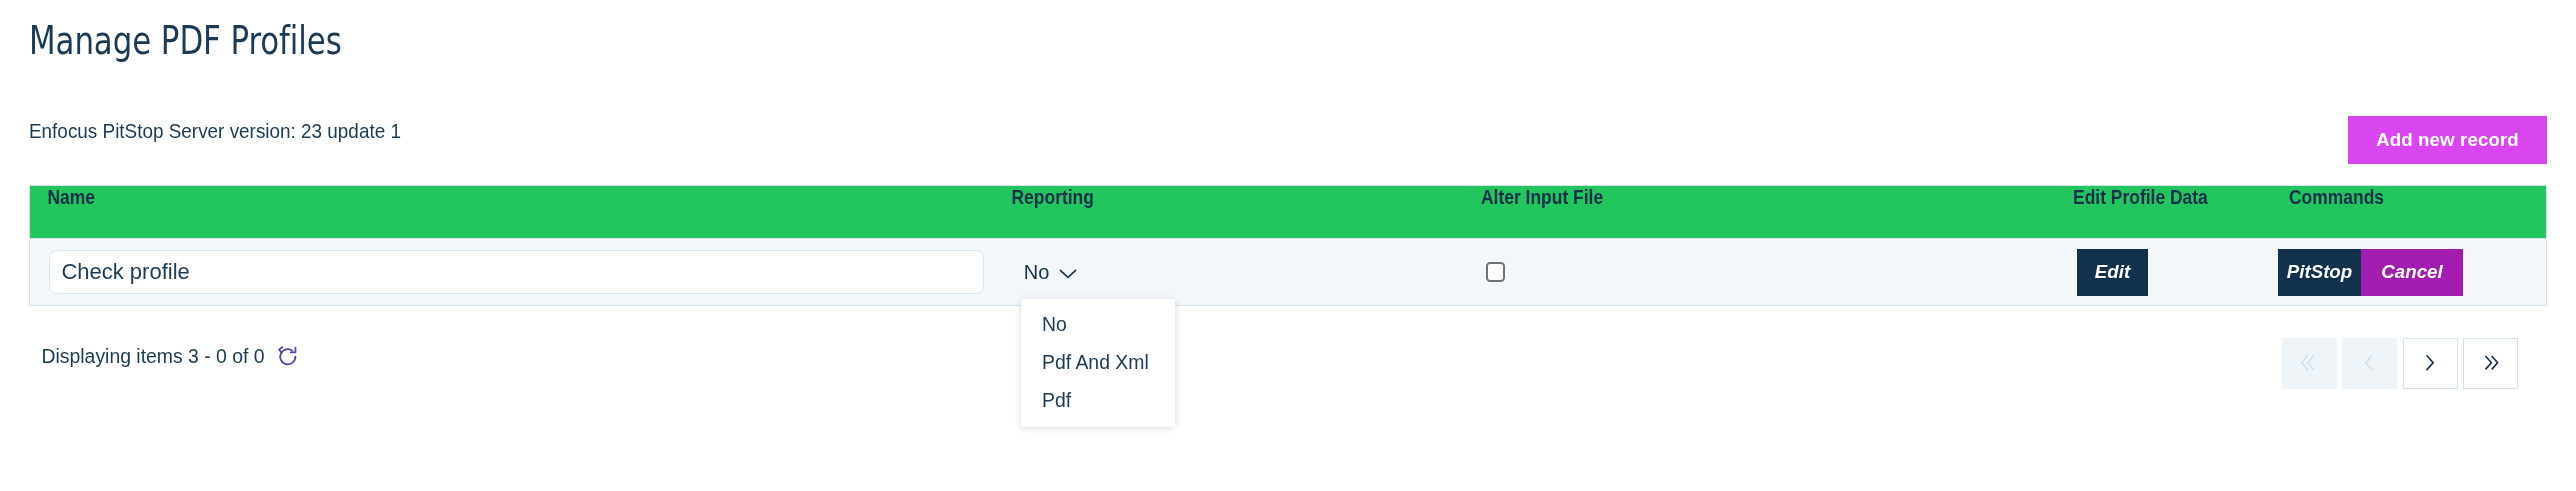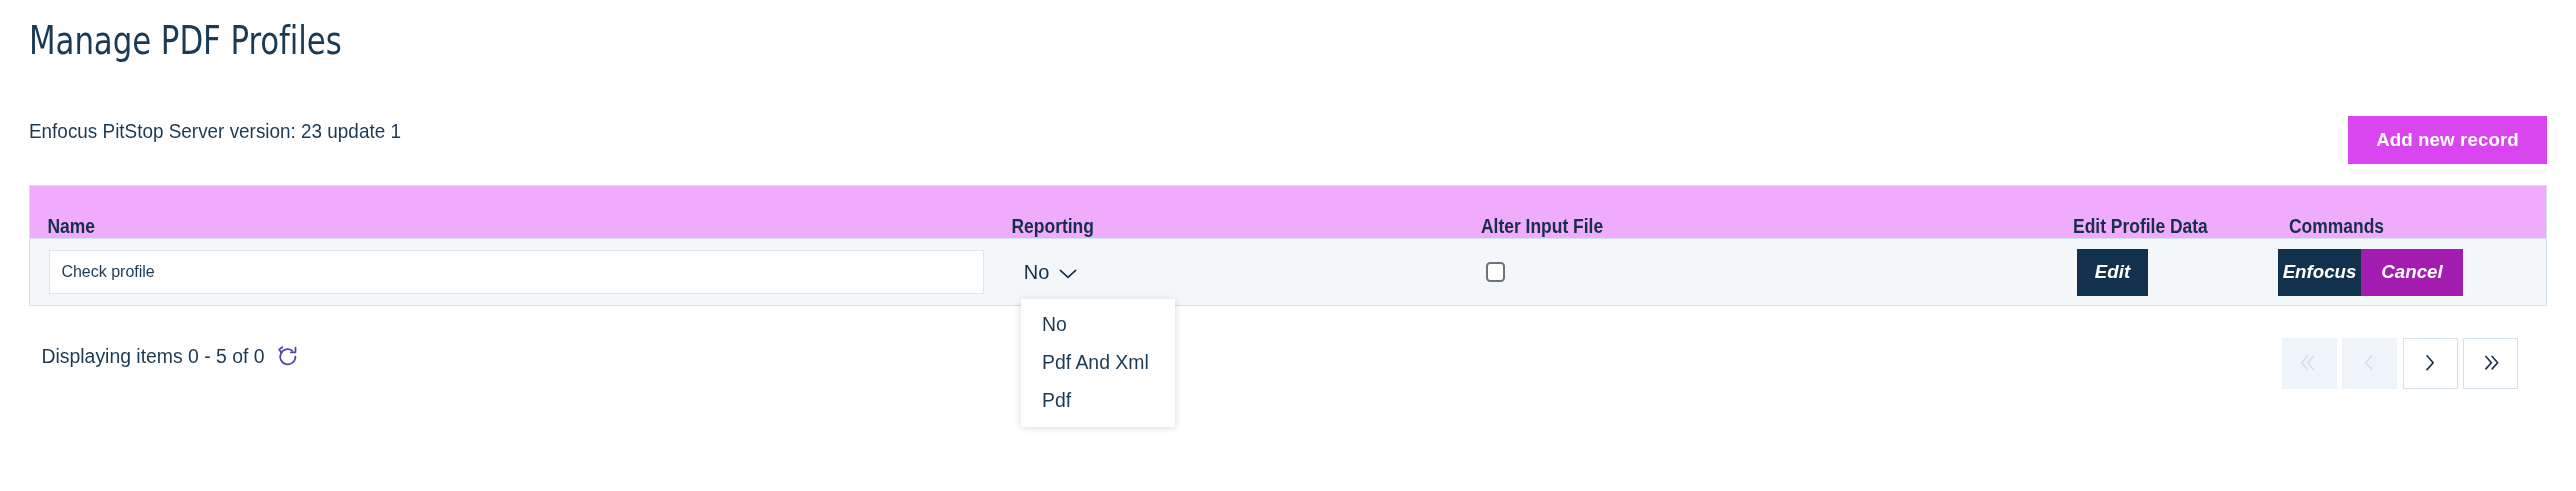--- a/index.html
+++ b/index.html
@@ -76,23 +76,23 @@
     position: absolute;
     left: 29px;
     top: 185px;
     width: 2518px;
     border: 1.4px solid #d4e2ee;
     background: #ffffff;
   }
 
   .table-header {
     display: flex;
-    align-items: flex-end;
+    align-items: flex-start;
     height: 53px;
-    background: #f0abfc;
+    background: #22c55e;
     border-bottom: 1.4px solid #d4e2ee;
     gap: 22px;
   }
 
   .table-header .th {
     font-size: 19.4px;
     font-weight: 700;
     color: #16304a;
     white-space: nowrap;
     transform: scaleX(0.9);
@@ -113,23 +113,23 @@
     position: relative;
   }
 
   
   .name-cell { width: 991px; padding-left: 19.4px; display: flex; align-items: center; }
   .name-input {
     width: 935px;
     height: 44px;
     background: #ffffff;
     border: 1.4px solid #dbe7f1;
-    border-radius: 0;
-    font-family: "Liberation Sans", sans-serif;
-    font-size: 16px;
+    border-radius: 8px;
+    font-family: "Liberation Sans", sans-serif;
+    font-size: 22px;
     color: #1b3a54;
     padding: 0 11px;
     outline: none;
   }
 
   
   .reporting-cell {
     width: 465px;
     padding-left: 2.8px;
     display: flex;
@@ -303,30 +303,30 @@
 
       <div class="alter-cell">
         <span class="chk"></span>
       </div>
 
       <div class="edit-cell">
         <button class="btn btn-navy btn-edit">Edit</button>
       </div>
 
       <div class="cmd-cell">
-        <button class="btn btn-navy btn-insert">Enfocus</button>
+        <button class="btn btn-navy btn-insert">PitStop</button>
         <button class="btn btn-red btn-cancel">Cancel</button>
       </div>
 
     </div>
   </div>
 
   <div class="footer">
     <div class="displaying">
-      <span>Displaying items 0 - 5 of 0</span>
+      <span>Displaying items 3 - 0 of 0</span>
       <span class="refresh-icon">
         <svg width="23.5" height="23.5" viewBox="0 0 34 34">
           <path d="M28 17 a11 11 0 1 1 -4.4 -8.8" fill="none" stroke="#4f4aa8" stroke-width="2.6" stroke-linecap="round"></path>
           <path d="M28.2 3.8 L28.2 10.6 L21.4 10.6" fill="none" stroke="#4f4aa8" stroke-width="2.6" stroke-linecap="round" stroke-linejoin="round"></path>
           <path d="M9.2 3.2 L4.6 6.4 L8.0 11.2" fill="none" stroke="#4f4aa8" stroke-width="2.6" stroke-linecap="round" stroke-linejoin="round"></path>
         </svg>
       </span>
     </div>
 
     <div class="pager">

